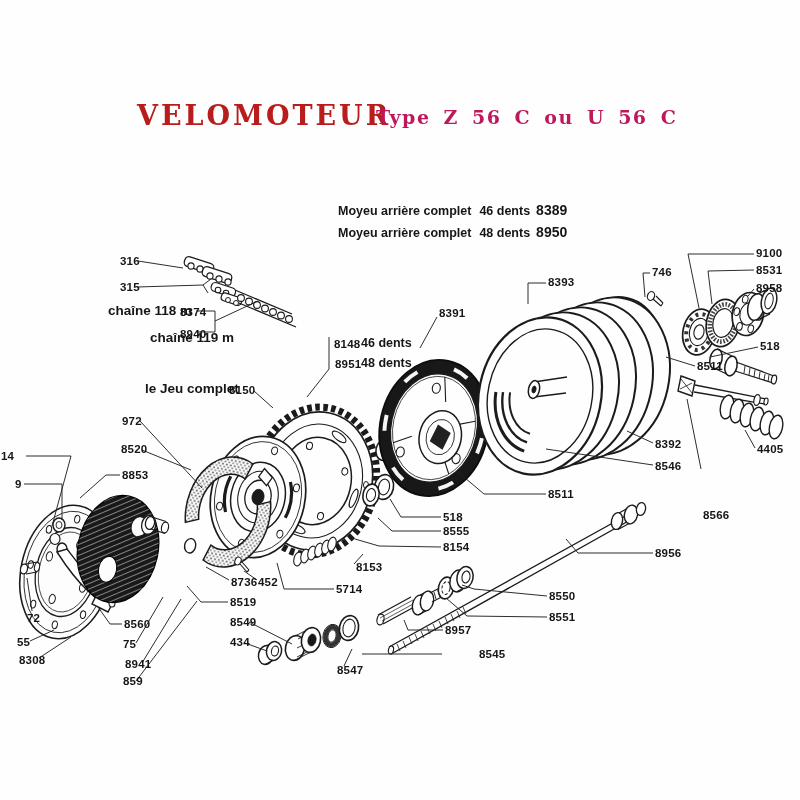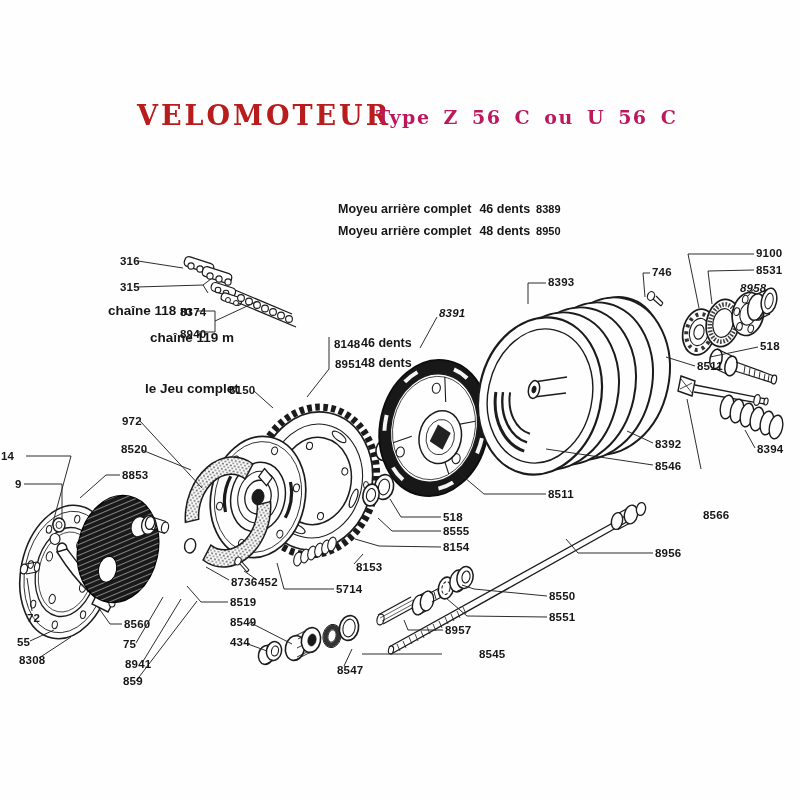--- a/index.html
+++ b/index.html
@@ -9,21 +9,21 @@
   .lbl{position:absolute;transform:translateY(-52%);font-weight:700;color:#161616;white-space:nowrap;}
   .pn{font-size:11.5px;letter-spacing:.2px;}
   .word{font-size:13.5px;}
   .dents{font-size:12.5px;}
   .t1{position:absolute;left:137px;top:100px;font-family:"DejaVu Serif",serif;
       font-weight:700;font-size:27px;letter-spacing:3px;color:#b91c1c;}
   .t2{position:absolute;left:376px;top:106px;font-family:"DejaVu Serif",serif;
       font-weight:700;font-size:19px;letter-spacing:1.5px;word-spacing:5px;color:#be185d;}
   .note{position:absolute;left:338px;font-weight:700;font-size:12.5px;white-space:nowrap;}
   .note .nt{font-size:12.5px;margin-left:8px;}
-  .note .np{font-size:11px;margin-left:6px;}
+  .note .np{font-size:14px;margin-left:6px;}
 </style>
 </head>
 <body>
 
 <div id="stage">
 
   <div class="t1">VELOMOTEUR</div>
   <div class="t2">Type Z 56 C ou U 56 C</div>
 
   <div class="note" style="top:202px">
@@ -447,32 +447,32 @@
       <span class="lbl pn" style="left: 230px; top: 602px;">8519</span>
       <span class="lbl pn" style="left: 230px; top: 622px;">8549</span>
       <span class="lbl pn" style="left: 230px; top: 642px;">434</span>
       <span class="lbl pn" style="left: 337px; top: 670px;">8547</span>
       <span class="lbl pn" style="left: 336px; top: 567px; padding-left: 20px;">8153</span>
       <span class="lbl pn" style="left: 336px; top: 589px;">5714</span>
       <span class="lbl pn" style="left: 334px; top: 344px;">8148</span>
       <span class="lbl dents" style="left: 361px; top: 343px;">46 dents</span>
       <span class="lbl pn" style="left: 335px; top: 364px;">8951</span>
       <span class="lbl dents" style="left: 361px; top: 363px;">48 dents</span>
-      <span class="lbl pn" style="left: 439px; top: 313px; font-style: italic;">8391</span>
+      <span class="lbl pn" style="left: 439px; top: 313px;">8391</span>
       <span class="lbl pn" style="left: 548px; top: 282px;">8393</span>
       <span class="lbl pn" style="left: 652px; top: 272px;">746</span>
       <span class="lbl pn" style="left: 756px; top: 253px;">9100</span>
       <span class="lbl pn" style="left: 756px; top: 270px;">8531</span>
-      <span class="lbl pn" style="left: 740px; top: 288px; font-style: italic;">8958</span>
+      <span class="lbl pn" style="left: 756px; top: 288px;">8958</span>
       <span class="lbl pn" style="left: 760px; top: 346px;">518</span>
       <span class="lbl pn" style="left: 697px; top: 366px;">8511</span>
       <span class="lbl pn" style="left: 655px; top: 444px;">8392</span>
       <span class="lbl pn" style="left: 655px; top: 466px;">8546</span>
       <span class="lbl pn" style="left: 703px; top: 471px; margin-top: 44px;">8566</span>
-      <span class="lbl pn" style="left: 757px; top: 449px;">8394</span>
+      <span class="lbl pn" style="left: 757px; top: 449px;">4405</span>
       <span class="lbl pn" style="left: 548px; top: 494px;">8511</span>
       <span class="lbl pn" style="left: 443px; top: 517px;">518</span>
       <span class="lbl pn" style="left: 443px; top: 531px;">8555</span>
       <span class="lbl pn" style="left: 443px; top: 547px;">8154</span>
       <span class="lbl pn" style="left: 655px; top: 553px;">8956</span>
       <span class="lbl pn" style="left: 549px; top: 596px;">8550</span>
       <span class="lbl pn" style="left: 549px; top: 617px;">8551</span>
       <span class="lbl pn" style="left: 445px; top: 630px;">8957</span>
       <span class="lbl pn" style="left: 444px; top: 654px; padding-left: 35px;">8545</span>
     </div>

